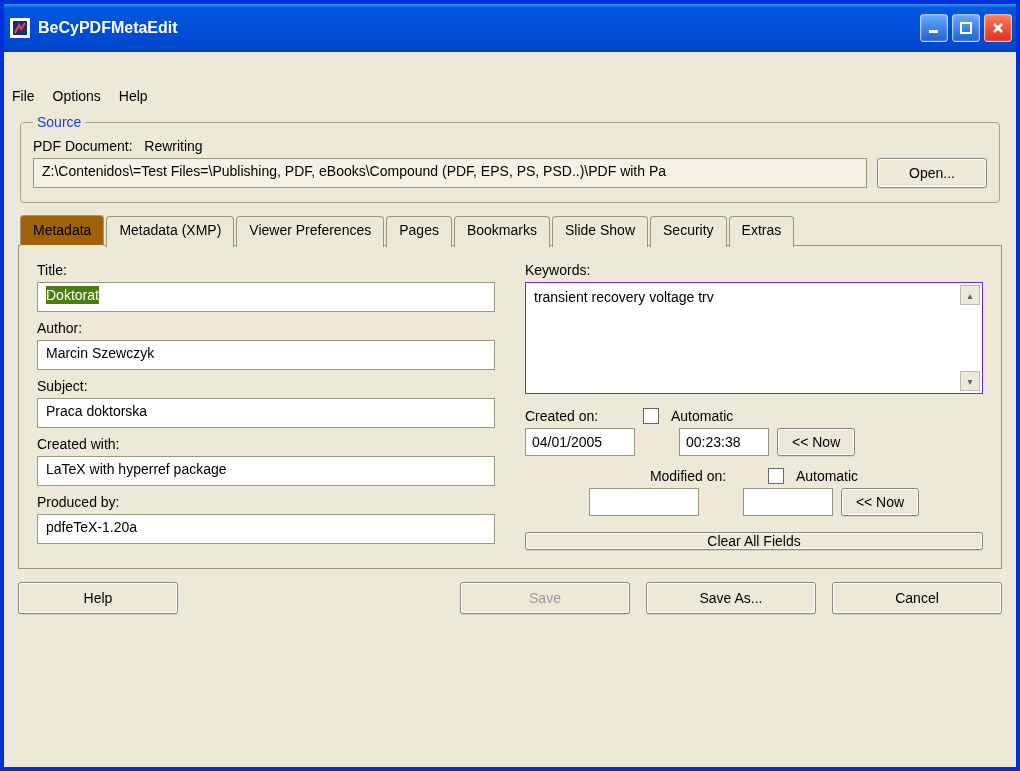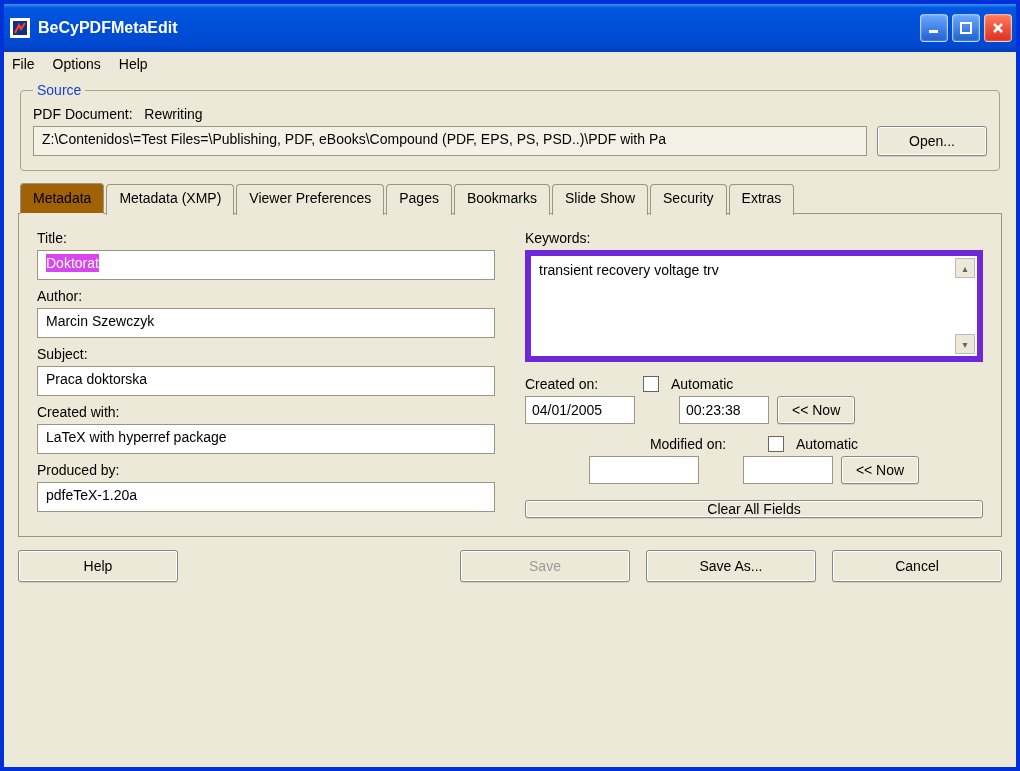--- a/index.html
+++ b/index.html
@@ -54,20 +54,21 @@
   }
   .win-btn.close {
     background: linear-gradient(to bottom, #ff7a5a, #d83020);
   }
   .menubar {
     background: #ece9d8;
     padding: 4px 8px;
     display: flex;
     gap: 18px;
     font-size: 14px;
+    margin-top: 32px;
   }
   .menubar span { cursor: default; }
   .client {
     flex: 1;
     padding: 6px 14px 14px 14px;
     display: flex;
     flex-direction: column;
     gap: 12px;
   }
   fieldset.source {
@@ -154,27 +155,27 @@
     background: #fff;
     padding: 4px 8px;
     font-size: 14px;
     width: 100%;
   }
   .txt.selected {
     background: #fff;
     color: #000;
   }
   .txt.selected .hilite {
-    background: #d946ef;
+    background: #4d7c0f;
     color: #fff;
     padding: 1px 0;
   }
   .ta {
     height: 112px;
-    border: 6px solid #6d28d9;
+    border: 1px solid #6d28d9;
     background: #fff;
     padding: 6px 8px;
     font-size: 14px;
     width: 100%;
     position: relative;
   }
   .scroll-arrows {
     position: absolute; right: 2px; top: 2px; bottom: 2px;
     width: 20px; display: flex; flex-direction: column; justify-content: space-between;
   }

